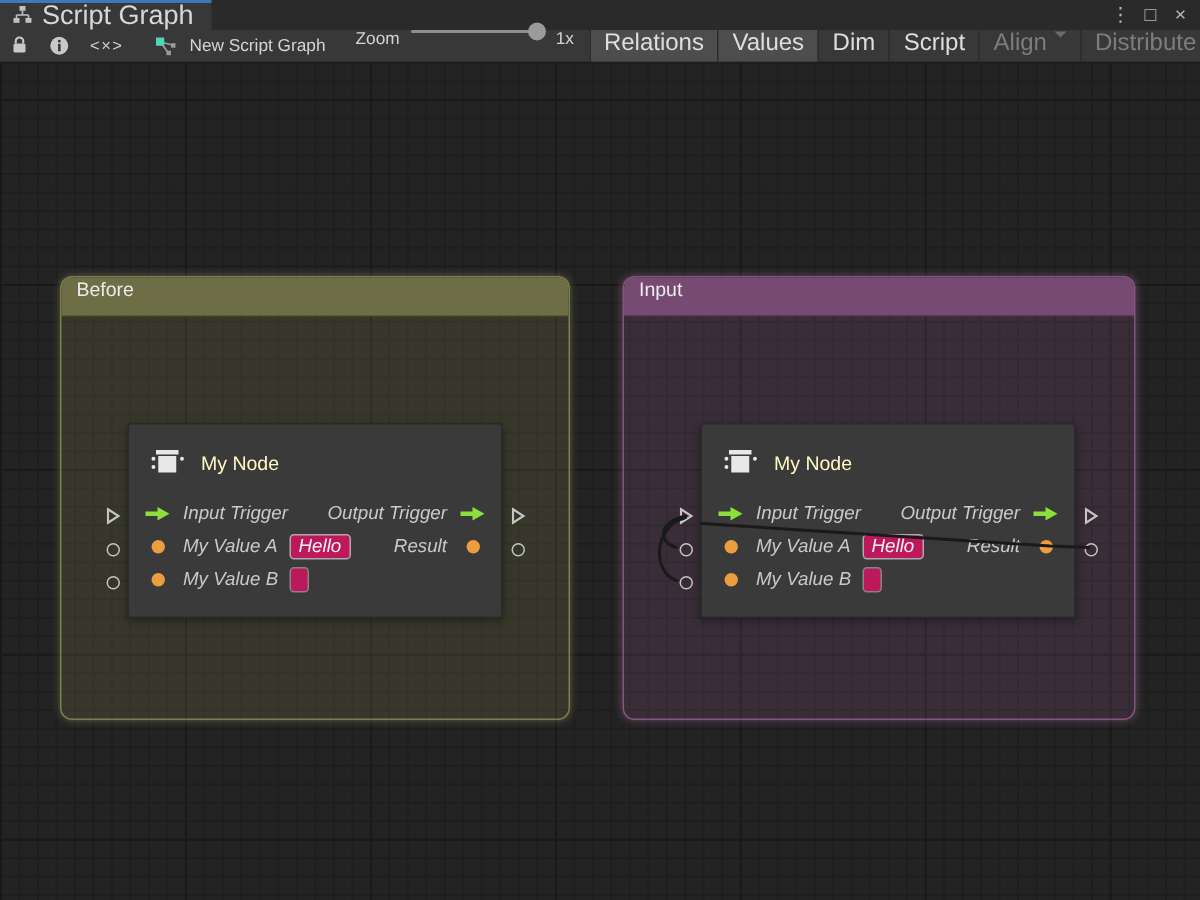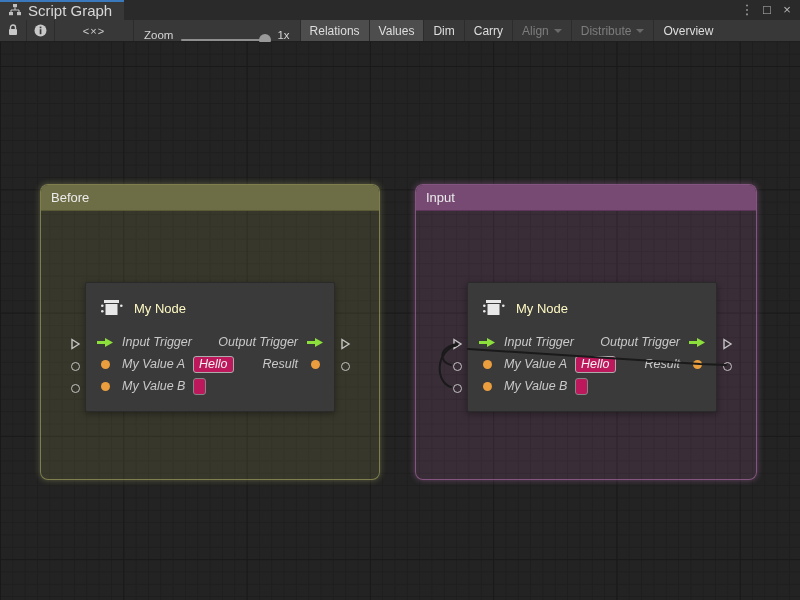--- a/index.html
+++ b/index.html
@@ -1,37 +1,37 @@
 <!DOCTYPE html>
 <html><head>
 <meta charset="utf-8">
 <style>
   html,body{margin:0;padding:0;background:#111;}
   *{box-sizing:border-box;font-family:"Liberation Sans",sans-serif;}
   .screen{position:relative;width:800px;height:600px;overflow:hidden;background:#232323;user-select:none;}
 
   
   .tabbar{position:relative;height:20px;background:#2a2a2a;display:flex;align-items:stretch;}
-  .tab{position:relative;display:flex;align-items:center;gap:6px;padding:0 12px 0 8px;background:#383838;color:#d8d8d8;font-size:15px;justify-content:space-between;}
+  .tab{position:relative;display:flex;align-items:center;gap:6px;padding:0 12px 0 8px;background:#383838;color:#d8d8d8;font-size:18px;justify-content:space-between;}
   .tab-accent{position:absolute;top:0;left:0;right:0;height:2px;background:#3a79bb;}
   .win-controls{margin-left:auto;display:flex;align-items:center;gap:6px;padding-right:6px;color:#b8b8b8;font-family:"DejaVu Sans",sans-serif;}
   .win-controls span{display:inline-block;text-align:center;cursor:default;font-size:13px;line-height:18px;min-width:14px;}
   .wc-close{font-size:15px;}
 
   
   .toolbar{height:22px;background:#383838;border-bottom:1px solid #1f1f1f;display:flex;align-items:stretch;color:#d4d4d4;font-size:11.5px;white-space:nowrap;}
   .tb-sep{width:1px;background:#2c2c2c;}
   .tbtn{display:flex;align-items:center;justify-content:center;padding:0 7px;}
   .tbtn.codebtn{width:78px;font-size:11px;color:#cfcfcf;letter-spacing:1px;}
   .graph-chip{display:flex;align-items:center;gap:7px;padding:0 10px 0 14px;color:#d4d4d4;}
-  .zoomctl{display:flex;align-items:flex-end;gap:8px;padding:0 10px;}
+  .zoomctl{display:flex;align-items:flex-start;gap:8px;padding:0 10px;}
   .zoom-track{position:relative;width:88px;height:2px;background:#8f8f8f;border-radius:1px;}
   .zoom-handle{position:absolute;right:-2px;top:-5px;width:12px;height:12px;border-radius:50%;background:#9a9a9a;}
   .right-btns{display:flex;align-items:stretch;}
-  .tb-button{display:flex;align-items:center;gap:5px;padding:0 9px;border-left:1px solid #2c2c2c;color:#dedede;font-size:12px;}
+  .tb-button{display:flex;align-items:flex-start;gap:5px;padding:0 9px;border-left:1px solid #2c2c2c;color:#dedede;font-size:16px;}
   .tb-button.active{background:#4d4d4d;}
   .tb-button.disabled{color:#7d7d7d;}
   .caret{width:0;height:0;border-left:4px solid transparent;border-right:4px solid transparent;border-top:4px solid #8a8a8a;margin-top:1px;}
   .tb-button.disabled .caret{border-top-color:#6a6a6a;}
 
   
   .canvas{position:relative;width:800px;height:558px;background-color:#232323;
     background-image:
       linear-gradient(#191919 1px,transparent 1px),
       linear-gradient(90deg,#191919 1px,transparent 1px),
@@ -39,21 +39,21 @@
       linear-gradient(90deg,#1e1e1e 1px,transparent 1px);
     background-size:123.3px 123.3px,123.3px 123.3px,12.33px 12.33px,12.33px 12.33px;
     background-position:0 24px,0 0,0 24px,0 0;}
 
   
   .group{position:absolute;border-radius:8px;}
   .group-before{left:40px;top:142px;width:340px;height:296px;background:rgba(160,160,85,0.16);
     border:1px solid rgba(185,185,110,0.55);box-shadow:0 0 6px rgba(185,185,115,0.40);}
   .group-after{left:415px;top:142px;width:342px;height:296px;background:rgba(190,105,180,0.14);
     border:1px solid rgba(195,120,190,0.55);box-shadow:0 0 6px rgba(200,125,195,0.40);}
-  .group-header{height:26px;border-radius:7px 7px 0 0;display:flex;align-items:center;padding:0 10px;font-size:13px;color:#ececec;}
+  .group-header{height:26px;border-radius:7px 7px 0 0;display:flex;align-items:flex-start;padding:0 10px;font-size:13px;color:#ececec;}
   .group-before .group-header{background:#6e6e46;border-bottom:1px solid rgba(60,60,30,0.4);}
   .group-after .group-header{background:#764a72;border-bottom:1px solid rgba(60,25,55,0.4);}
 
   
   .wires{position:absolute;left:0;top:0;width:800px;height:558px;pointer-events:none;z-index:5;}
 
   
   .node{position:absolute;width:250px;height:130px;background:#3a3a3a;border:1px solid #2a2a2a;border-radius:2px;
         box-shadow:0 2px 6px rgba(0,0,0,0.35);z-index:3;}
   .node-header{display:flex;align-items:center;gap:10px;padding:13px 14px 9px 14px;}
@@ -112,41 +112,50 @@
       <svg width="13" height="13" viewBox="0 0 13 13">
         <circle cx="6.5" cy="6.5" r="6" fill="#c8c8c8"></circle>
         <rect x="5.7" y="5.2" width="1.7" height="5" fill="#383838"></rect>
         <rect x="5.7" y="2.6" width="1.7" height="1.7" fill="#383838"></rect>
       </svg>
     </div>
     <div class="tb-sep"></div>
     <div class="tbtn codebtn">&lt;×&gt;</div>
     <div class="tb-sep"></div>
 
+    <div class="graph-chip">
+      <svg width="16" height="14" viewBox="0 0 16 14">
+        <path d="M4,4 L12,6 M4,4 L9,11" stroke="#9a9a9a" stroke-width="1.2" fill="none"></path>
+        <rect x="1" y="1" width="5.5" height="5.5" fill="#4fd6b8"></rect>
+        <rect x="11" y="4.8" width="3" height="3" fill="#9a9a9a"></rect>
+        <rect x="8" y="9.8" width="3" height="3" fill="#9a9a9a"></rect>
+      </svg>
+      <span>New Script Graph</span>
+    </div>
 
     <div class="zoomctl">
       <span>Zoom</span>
       <div class="zoom-track">
         <div class="zoom-handle"></div>
       </div>
       <span>1x</span>
     </div>
 
     <div class="right-btns">
       <div class="tb-button active">
           <span>Relations</span>
         </div>
       <div class="tb-button active">
           <span>Values</span>
         </div>
       <div class="tb-button">
           <span>Dim</span>
         </div>
       <div class="tb-button">
-          <span>Carry</span>
+          <span>Script</span>
         </div>
       <div class="tb-button disabled">
           <span>Align</span>
           <span class="caret"></span>
         </div>
       <div class="tb-button disabled">
           <span>Distribute</span>
           <span class="caret"></span>
         </div>
       <div class="tb-button">

